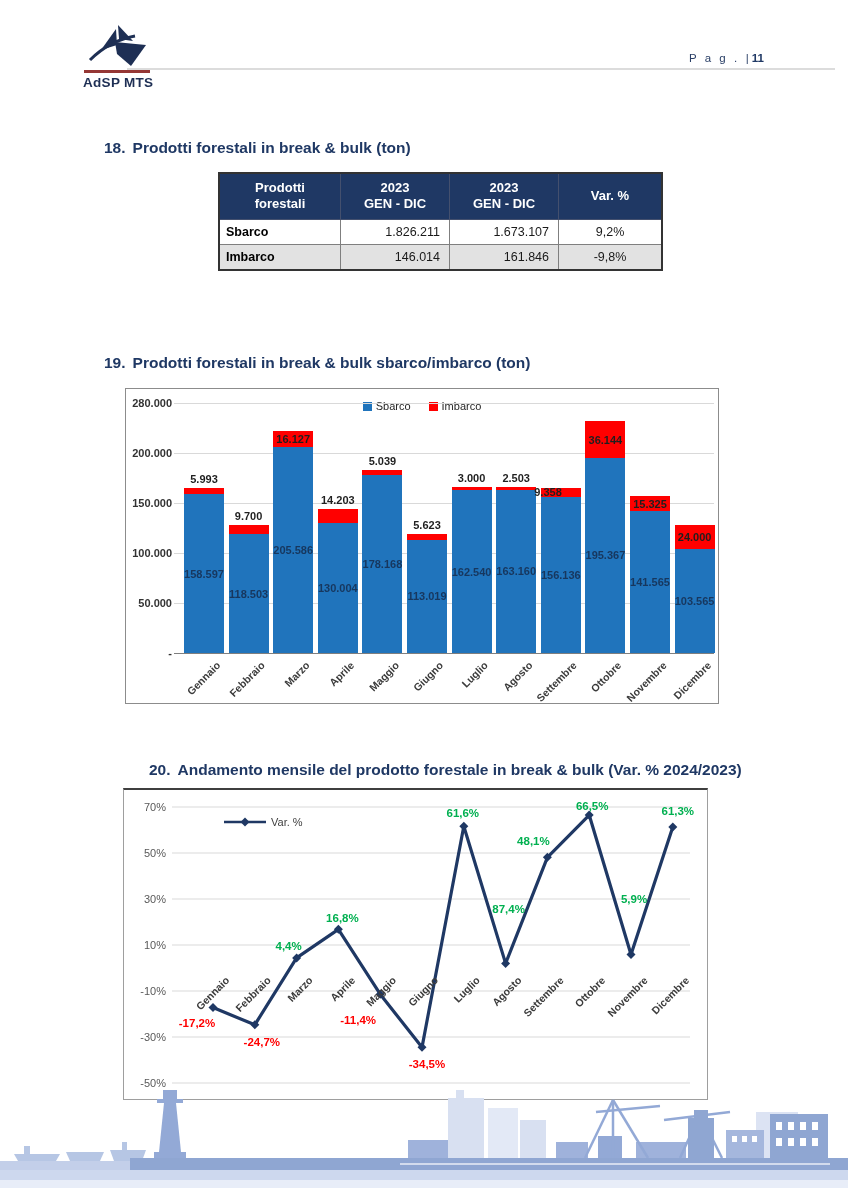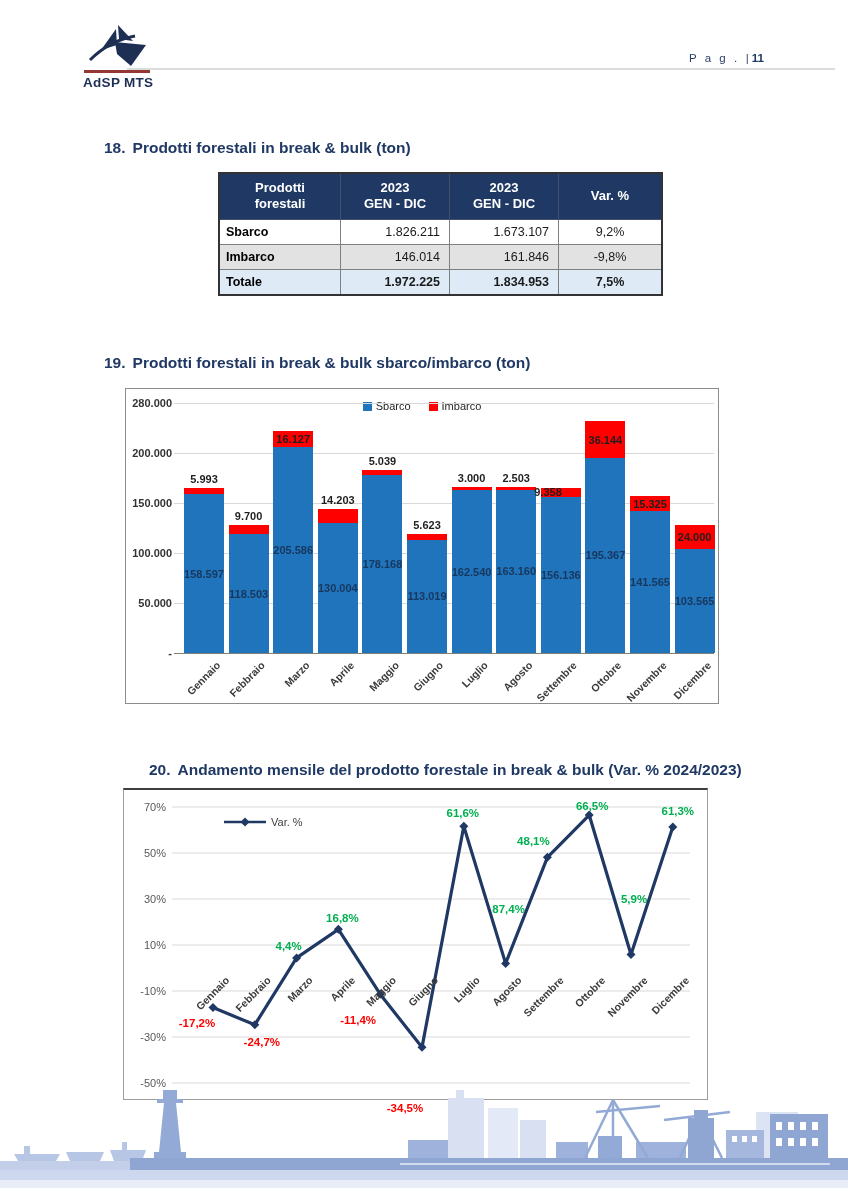--- a/index.html
+++ b/index.html
@@ -100,26 +100,20 @@
           <td class="label">Sbarco</td>
           <td class="num">1.826.211</td>
           <td class="num">1.673.107</td>
           <td class="var">9,2%</td>
         </tr>
         <tr class="row-gray">
           <td class="label">Imbarco</td>
           <td class="num">146.014</td>
           <td class="num">161.846</td>
           <td class="var">-9,8%</td>
-        </tr>
-        <tr class="row-total">
-          <td class="label">Totale</td>
-          <td class="num">1.972.225</td>
-          <td class="num">1.834.953</td>
-          <td class="var">7,5%</td>
         </tr>
       </tbody>
   </table>
 
   <div class="heading" style="left:104px;top:354px;">
     <span class="h-num">19.</span><span>Prodotti forestali in break &amp; bulk sbarco/imbarco (ton)</span>
   </div>
 
   <div class="barchart">
     <div class="bc-legend">
@@ -250,21 +244,21 @@
       <div class="lc-vlabel" style="left: 73px; top: 232.56px; color: rgb(255, 0, 0);">-17,2%</div>
       <div class="cat-label" style="top: 184px; right: 484px;">Gennaio</div>
       <div class="lc-vlabel" style="left: 137.8px; top: 251.81px; color: rgb(255, 0, 0);">-24,7%</div>
       <div class="cat-label" style="top: 184px; right: 442.2px;">Febbraio</div>
       <div class="lc-vlabel" style="left: 164.6px; top: 155.88px; color: rgb(0, 176, 80);">4,4%</div>
       <div class="cat-label" style="top: 184px; right: 400.4px;">Marzo</div>
       <div class="lc-vlabel" style="left: 218.4px; top: 128.36px; color: rgb(0, 176, 80);">16,8%</div>
       <div class="cat-label" style="top: 184px; right: 358.6px;">Aprile</div>
       <div class="lc-vlabel" style="left: 234.2px; top: 230.22px; color: rgb(255, 0, 0);">-11,4%</div>
       <div class="cat-label" style="top: 184px; right: 316.8px;">Maggio</div>
-      <div class="lc-vlabel" style="left: 281px; top: 274.35px; color: rgb(255, 0, 0); margin-top: 44px;">-34,5%</div>
+      <div class="lc-vlabel" style="left: 303px; top: 274.35px; color: rgb(255, 0, 0);">-34,5%</div>
       <div class="cat-label" style="top: 184px; right: 275px;">Giugno</div>
       <div class="lc-vlabel" style="left: 338.8px; top: 23.32px; color: rgb(0, 176, 80);">61,6%</div>
       <div class="cat-label" style="top: 184px; right: 233.2px;">Luglio</div>
       <div class="lc-vlabel" style="left: 384.6px; top: 119.4px; color: rgb(0, 176, 80);">87,4%</div>
       <div class="cat-label" style="top: 184px; right: 191.4px;">Agosto</div>
       <div class="lc-vlabel" style="left: 409.4px; top: 51.37px; color: rgb(0, 176, 80);">48,1%</div>
       <div class="cat-label" style="top: 184px; right: 149.6px;">Settembre</div>
       <div class="lc-vlabel" style="left: 468.2px; top: 16.05px; color: rgb(0, 176, 80);">66,5%</div>
       <div class="cat-label" style="top: 184px; right: 107.8px;">Ottobre</div>
       <div class="lc-vlabel" style="left: 510px; top: 109.43px; color: rgb(0, 176, 80);">5,9%</div>

